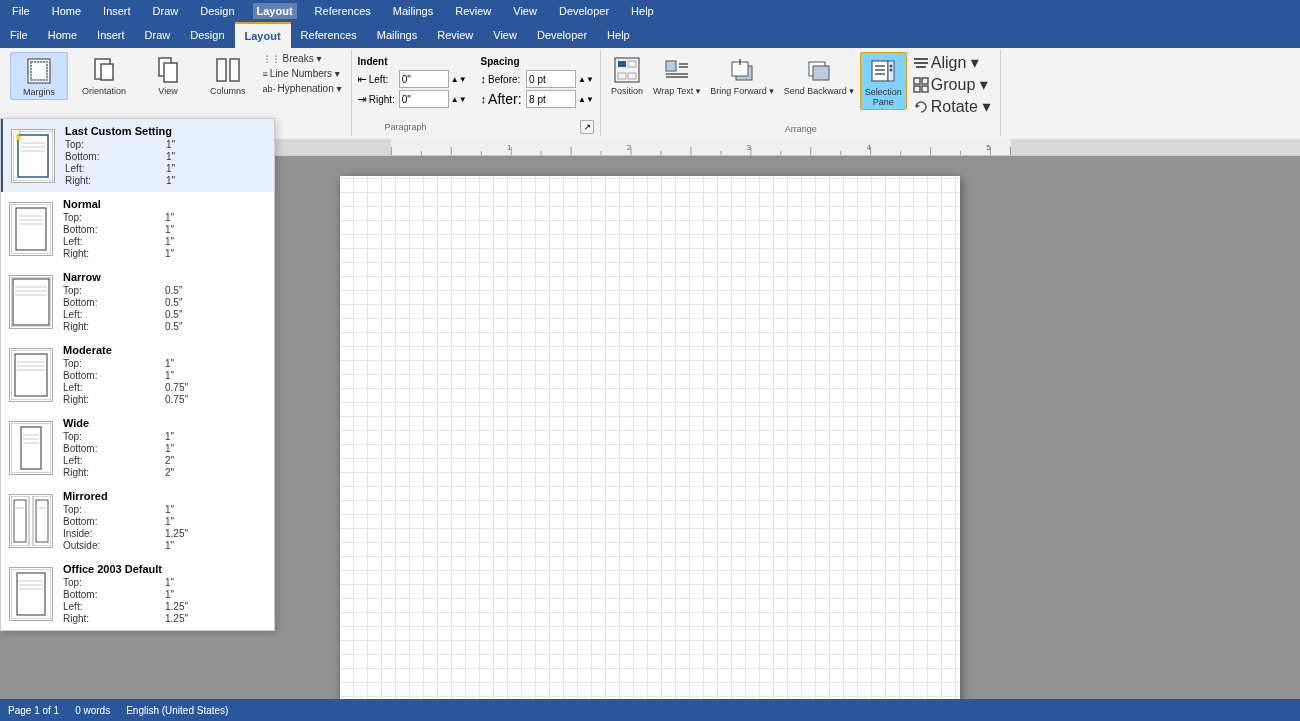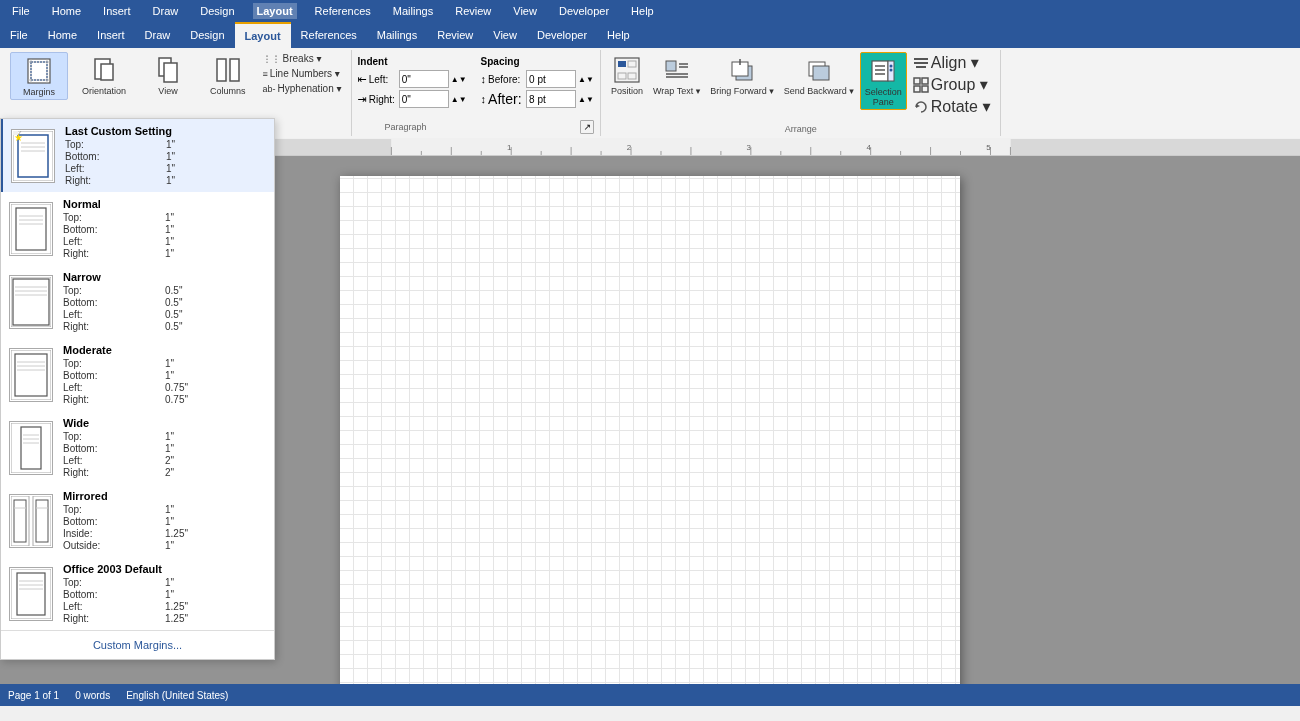--- a/index.html
+++ b/index.html
@@ -235,21 +235,21 @@
         <div class="arrange-btn">
           <div class="icon">
             <svg width="28" height="28" viewBox="0 0 28 28">
               <rect x="4" y="6" width="16" height="14" fill="white" stroke="#555" stroke-width="1"></rect>
               <rect x="8" y="10" width="16" height="14" fill="#bcd" stroke="#555" stroke-width="1"></rect>
             </svg>
           </div>
           <span style="font-size:9px;">Send Backward ▾</span>
         </div>
 
-        <div class="arrange-btn" style="background:#14b8a6; border:1px solid #e8a000;">
+        <div class="arrange-btn" style="background:#7dd3fc; border:1px solid #e8a000;">
           <div class="icon">
             <svg width="28" height="28" viewBox="0 0 28 28">
               <rect x="3" y="4" width="16" height="20" fill="white" stroke="#555" stroke-width="1.2"></rect>
               <line x1="6" y1="9" x2="16" y2="9" stroke="#555" stroke-width="1.5"></line>
               <line x1="6" y1="13" x2="16" y2="13" stroke="#555" stroke-width="1.5"></line>
               <line x1="6" y1="17" x2="16" y2="17" stroke="#555" stroke-width="1.5"></line>
               <rect x="19" y="4" width="6" height="20" fill="#e0e8ff" stroke="#555" stroke-width="1"></rect>
               <circle cx="22" cy="9" r="1.5" fill="#2b579a"></circle>
               <circle cx="22" cy="13" r="1.5" fill="#2b579a"></circle>
             </svg>
@@ -464,23 +464,20 @@
         <span>Bottom:</span>
           <span>1"</span>
         <span>Left:</span>
           <span>1.25"</span>
         <span>Right:</span>
           <span>1.25"</span>
       </div>
     </div>
   </div>
 
-  <div class="custom-margins">
-    <span>Custom Margins...</span>
-  </div>
 </div>
 
 <div style="position:absolute; top:138px; left:0; right:0; bottom:22px; background:#939393; display:flex; flex-direction:column; overflow:hidden;">
 
   <div style="background:#f0f0f0; height:18px; border-bottom:1px solid #ccc; display:flex; align-items:center; padding-left:2px;">
     <svg width="1300" height="16" viewBox="0 0 1300 16">
 
       <rect x="0" y="0" width="1300" height="16" fill="#f0f0f0"></rect>
       <line x1="0" y1="15" x2="1300" y2="15" stroke="#ccc" stroke-width="1"></line>
 
@@ -521,17 +518,17 @@
       <text x="988" y="11" font-size="8" fill="#666" text-anchor="middle">5</text>
     </svg>
   </div>
 
   <div style="flex:1; overflow:auto; display:flex; align-items:flex-start; justify-content:center; padding:20px;">
     <div style="background:white; width:620px; height:800px; box-shadow: 2px 2px 10px rgba(0,0,0,0.4); background-image: repeating-linear-gradient(0deg, transparent, transparent 13px, #e5e5e5 13px, #e5e5e5 14px), repeating-linear-gradient(90deg, transparent, transparent 13px, #e5e5e5 13px, #e5e5e5 14px);">
     </div>
   </div>
 </div>
 
-<div class="status-bar" style="position:absolute; bottom:15px; left:0; right:0;">
+<div class="status-bar" style="position:absolute; bottom:0; left:0; right:0;">
   <span>Page 1 of 1</span>
   <span>0 words</span>
   <span>English (United States)</span>
 </div>
 
 </body></html>

